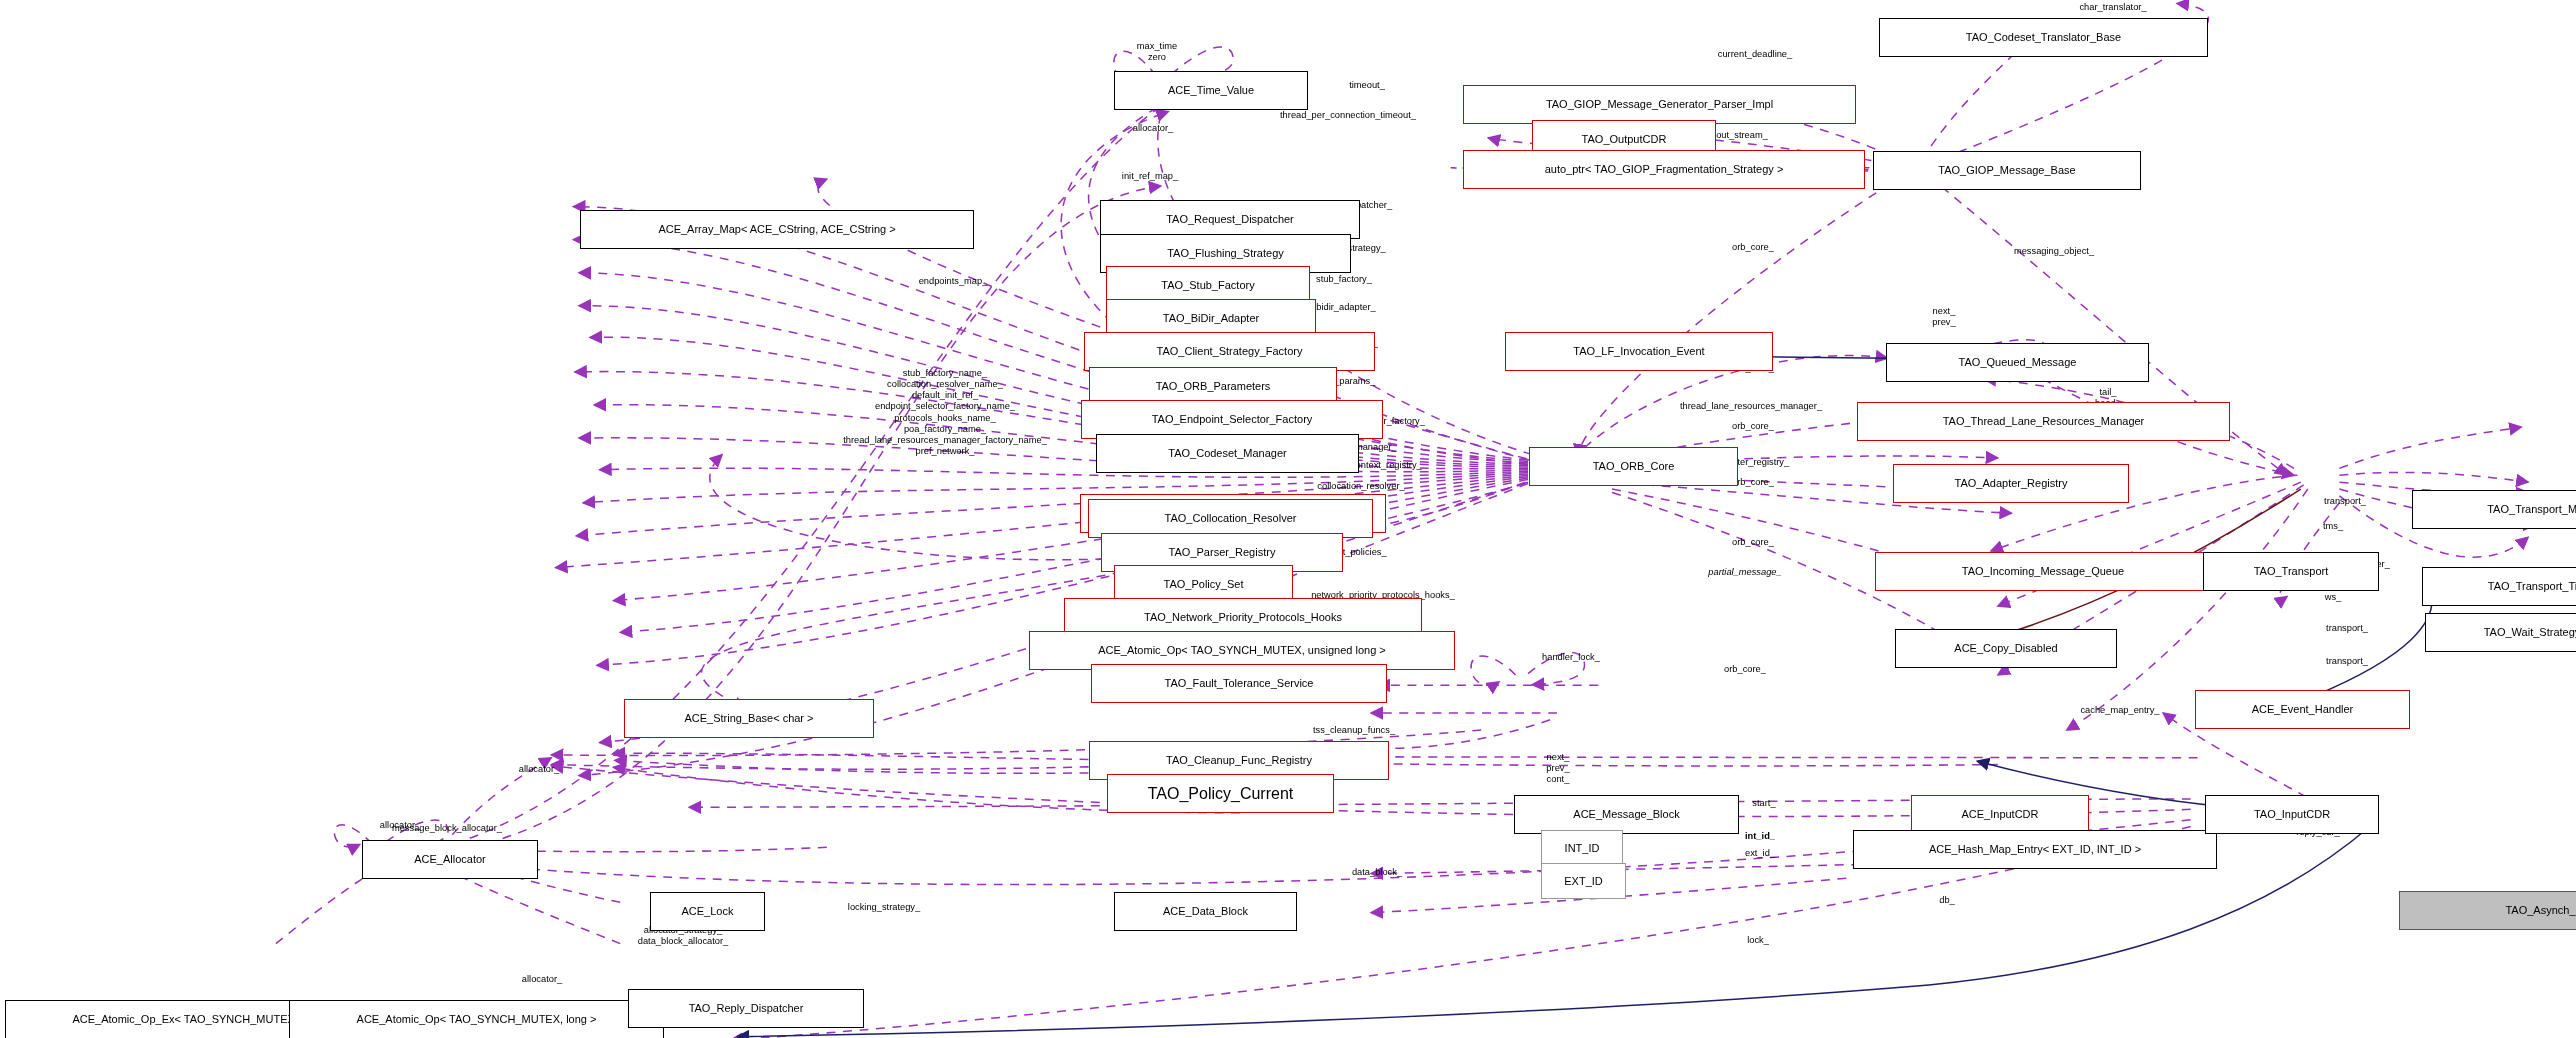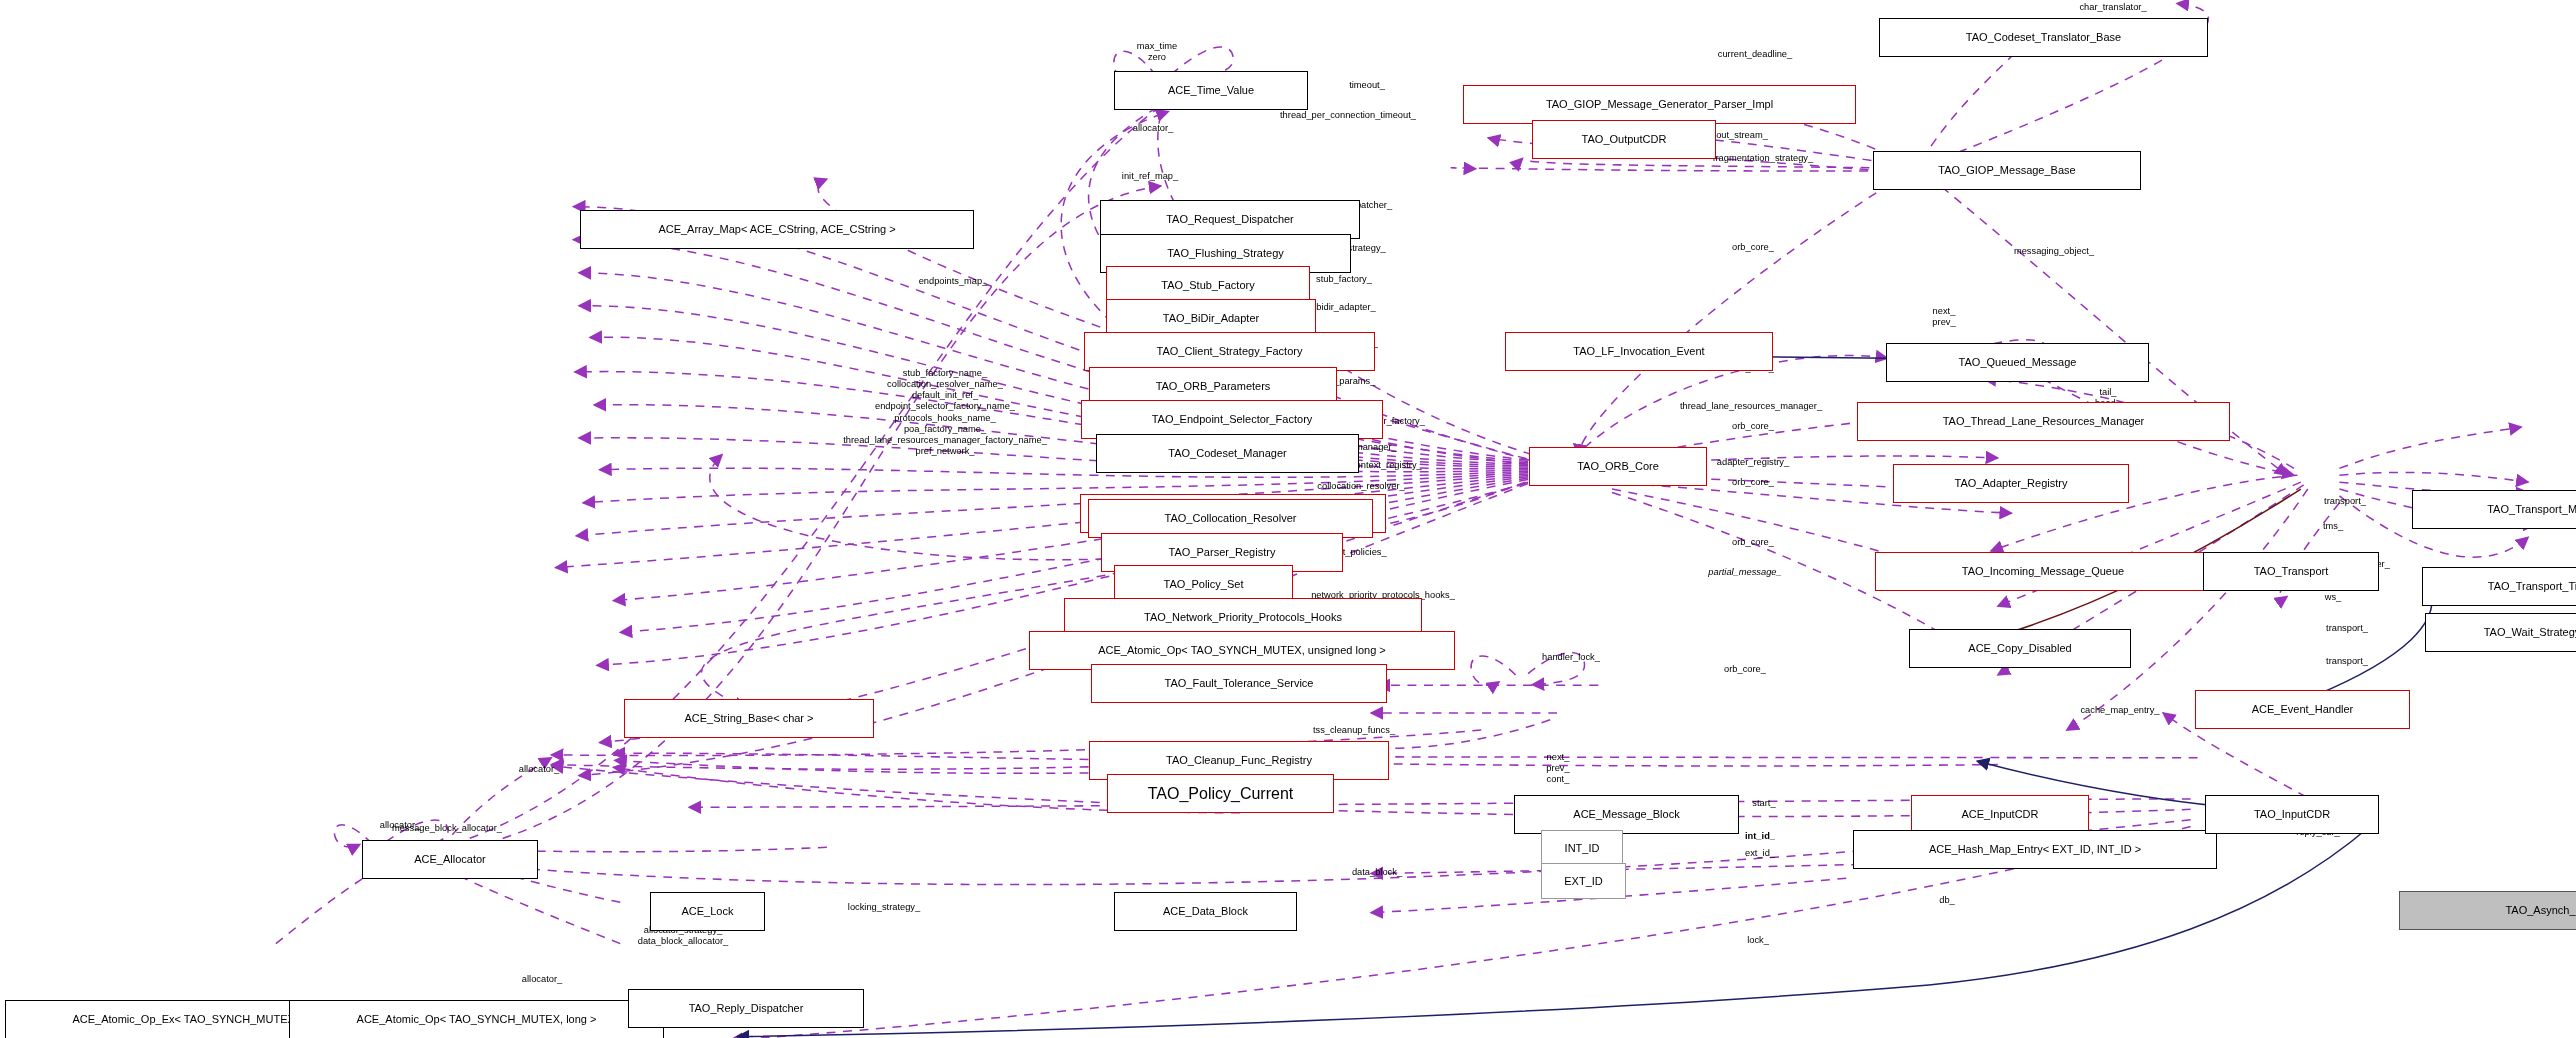--- a/index.html
+++ b/index.html
@@ -178,20 +178,21 @@
       <path d="M3520,840 C3560,900 3480,960 3360,1010 C3300,1035 3250,1040 3230,1042" marker-end="url(#ahn)"></path>
     </g>
     <g id="inherit-dark-edges" fill="none" stroke="#6b1414" stroke-width="2.2">
       <path d="M3340,710 C3200,800 3050,880 2880,930" marker-end="url(#ahd)"></path>
     </g>
   </svg>
 <div class="node " style="left: 1114px; top: 71px; width: 194px; height: 39px; font-size: 11px;">ACE_Time_Value</div>
     <div class="node " style="left: 1879px; top: 18px; width: 329px; height: 39px; font-size: 11px;">TAO_Codeset_Translator_Base</div>
     <div class="node red" style="left: 1463px; top: 85px; width: 393px; height: 39px; font-size: 11px;">TAO_GIOP_Message_Generator_Parser_Impl</div>
     <div class="node red" style="left: 1532px; top: 120px; width: 184px; height: 39px; font-size: 11px;">TAO_OutputCDR</div>
+    <div class="node red" style="left: 1463px; top: 150px; width: 402px; height: 39px; font-size: 11px;">auto_ptr&lt; TAO_GIOP_Fragmentation_Strategy &gt;</div>
     <div class="node " style="left: 1873px; top: 151px; width: 268px; height: 39px; font-size: 11px;">TAO_GIOP_Message_Base</div>
     <div class="node " style="left: 580px; top: 210px; width: 394px; height: 39px; font-size: 11px;">ACE_Array_Map&lt; ACE_CString, ACE_CString &gt;</div>
     <div class="node " style="left: 1100px; top: 200px; width: 260px; height: 39px; font-size: 11px;">TAO_Request_Dispatcher</div>
     <div class="node " style="left: 1100px; top: 234px; width: 251px; height: 39px; font-size: 11px;">TAO_Flushing_Strategy</div>
     <div class="node red" style="left: 1106px; top: 266px; width: 204px; height: 39px; font-size: 11px;">TAO_Stub_Factory</div>
     <div class="node red" style="left: 1106px; top: 299px; width: 210px; height: 39px; font-size: 11px;">TAO_BiDir_Adapter</div>
     <div class="node red" style="left: 1084px; top: 332px; width: 291px; height: 39px; font-size: 11px;">TAO_Client_Strategy_Factory</div>
     <div class="node red" style="left: 1089px; top: 367px; width: 248px; height: 39px; font-size: 11px;">TAO_ORB_Parameters</div>
     <div class="node red" style="left: 1081px; top: 400px; width: 302px; height: 39px; font-size: 11px;">TAO_Endpoint_Selector_Factory</div>
     <div class="node " style="left: 1096px; top: 434px; width: 263px; height: 39px; font-size: 11px;">TAO_Codeset_Manager</div>
@@ -200,25 +201,25 @@
     <div class="node red" style="left: 1101px; top: 533px; width: 242px; height: 39px; font-size: 11px;">TAO_Parser_Registry</div>
     <div class="node red" style="left: 1114px; top: 565px; width: 179px; height: 39px; font-size: 11px;">TAO_Policy_Set</div>
     <div class="node red" style="left: 1064px; top: 598px; width: 358px; height: 39px; font-size: 11px;">TAO_Network_Priority_Protocols_Hooks</div>
     <div class="node red" style="left: 1029px; top: 631px; width: 426px; height: 39px; font-size: 11px;">ACE_Atomic_Op&lt; TAO_SYNCH_MUTEX, unsigned long &gt;</div>
     <div class="node red" style="left: 1091px; top: 664px; width: 296px; height: 39px; font-size: 11px;">TAO_Fault_Tolerance_Service</div>
     <div class="node red" style="left: 624px; top: 699px; width: 250px; height: 39px; font-size: 11px;">ACE_String_Base&lt; char &gt;</div>
     <div class="node red" style="left: 1089px; top: 741px; width: 300px; height: 39px; font-size: 11px;">TAO_Cleanup_Func_Registry</div>
     <div class="node red" style="left: 1107px; top: 774px; width: 227px; height: 39px; font-size: 16px;">TAO_Policy_Current</div>
     <div class="node red" style="left: 1505px; top: 332px; width: 268px; height: 39px; font-size: 11px;">TAO_LF_Invocation_Event</div>
     <div class="node " style="left: 1886px; top: 343px; width: 263px; height: 39px; font-size: 11px;">TAO_Queued_Message</div>
-    <div class="node red" style="left: 1529px; top: 447px; width: 178px; height: 39px; font-size: 11px;">TAO_ORB_Core</div>
+    <div class="node red" style="left: 1529px; top: 447px; width: 209px; height: 39px; font-size: 11px;">TAO_ORB_Core</div>
     <div class="node red" style="left: 1857px; top: 402px; width: 373px; height: 39px; font-size: 11px;">TAO_Thread_Lane_Resources_Manager</div>
     <div class="node red" style="left: 1893px; top: 464px; width: 236px; height: 39px; font-size: 11px;">TAO_Adapter_Registry</div>
     <div class="node red" style="left: 1875px; top: 552px; width: 336px; height: 39px; font-size: 11px;">TAO_Incoming_Message_Queue</div>
-    <div class="node " style="left: 1895px; top: 629px; width: 222px; height: 39px; font-size: 11px; margin-left: 14px;">ACE_Copy_Disabled</div>
+    <div class="node " style="left: 1895px; top: 629px; width: 222px; height: 39px; font-size: 11px;">ACE_Copy_Disabled</div>
     <div class="node red" style="left: 2195px; top: 690px; width: 215px; height: 39px; font-size: 11px;">ACE_Event_Handler</div>
     <div class="node " style="left: 2203px; top: 552px; width: 176px; height: 39px; font-size: 11px;">TAO_Transport</div>
     <div class="node " style="left: 2412px; top: 490px; width: 299px; height: 39px; font-size: 11px;">TAO_Transport_Mux_Strategy</div>
     <div class="node " style="left: 2422px; top: 567px; width: 240px; height: 39px; font-size: 11px;">TAO_Transport_Timer</div>
     <div class="node " style="left: 2425px; top: 613px; width: 214px; height: 39px; font-size: 11px;">TAO_Wait_Strategy</div>
     <div class="node " style="left: 1514px; top: 795px; width: 225px; height: 39px; font-size: 11px;">ACE_Message_Block</div>
     <div class="node gray-border" style="left: 1541px; top: 830px; width: 82px; height: 36px; font-size: 11px;">INT_ID</div>
     <div class="node gray-border" style="left: 1541px; top: 863px; width: 85px; height: 36px; font-size: 11px;">EXT_ID</div>
     <div class="node red" style="left: 1911px; top: 795px; width: 178px; height: 39px; font-size: 11px;">ACE_InputCDR</div>
     <div class="node " style="left: 1853px; top: 830px; width: 364px; height: 39px; font-size: 11px;">ACE_Hash_Map_Entry&lt; EXT_ID, INT_ID &gt;</div>

